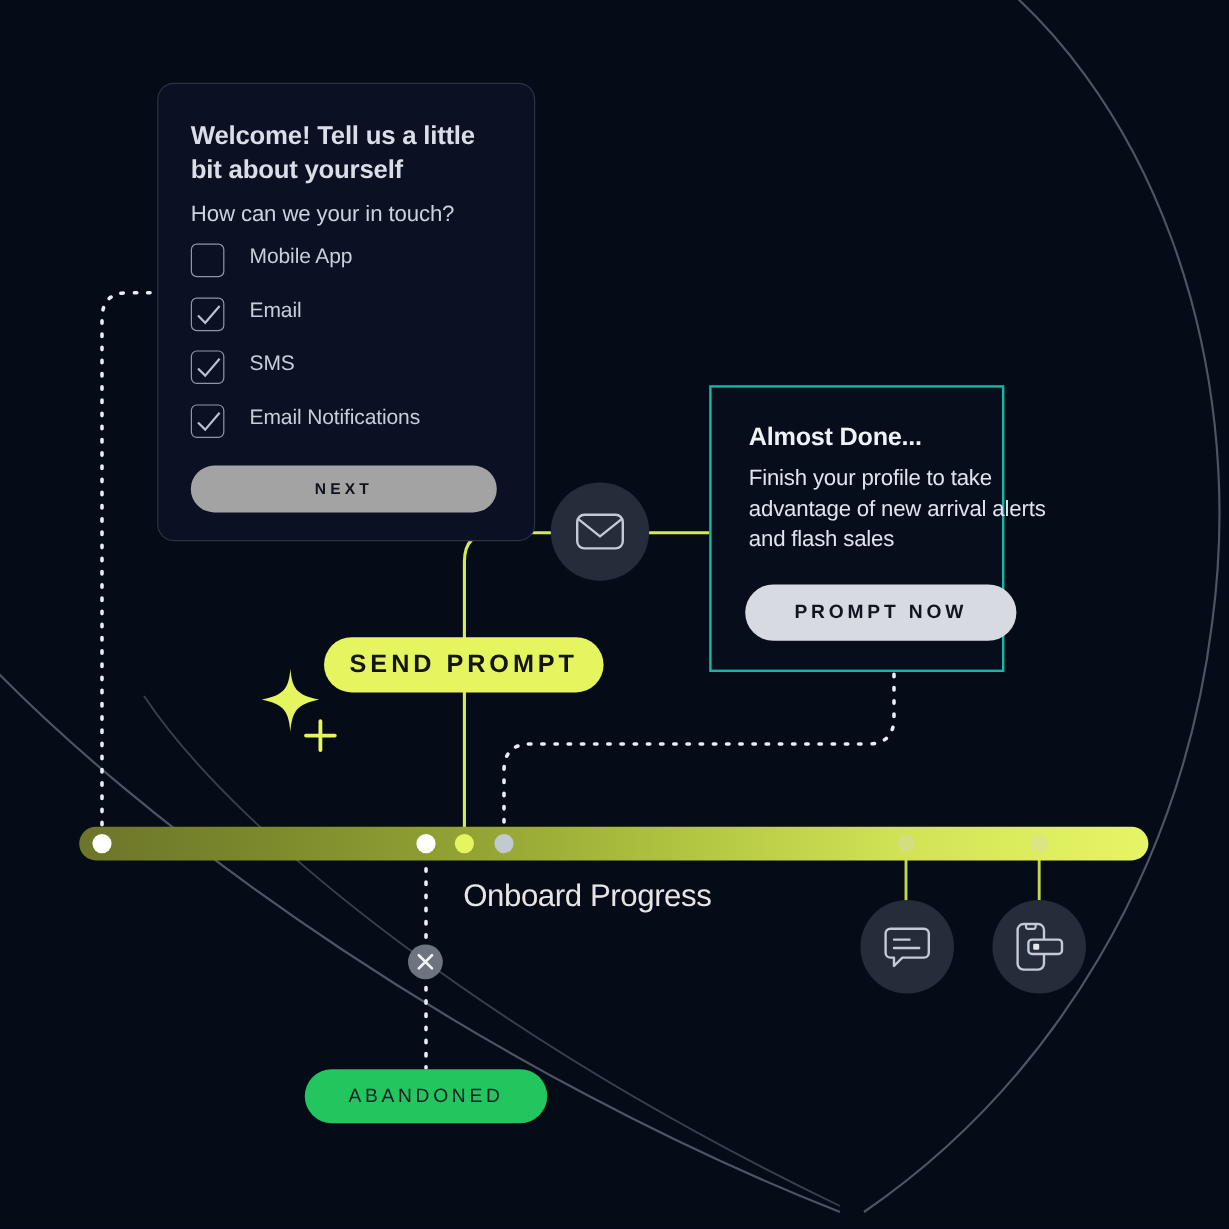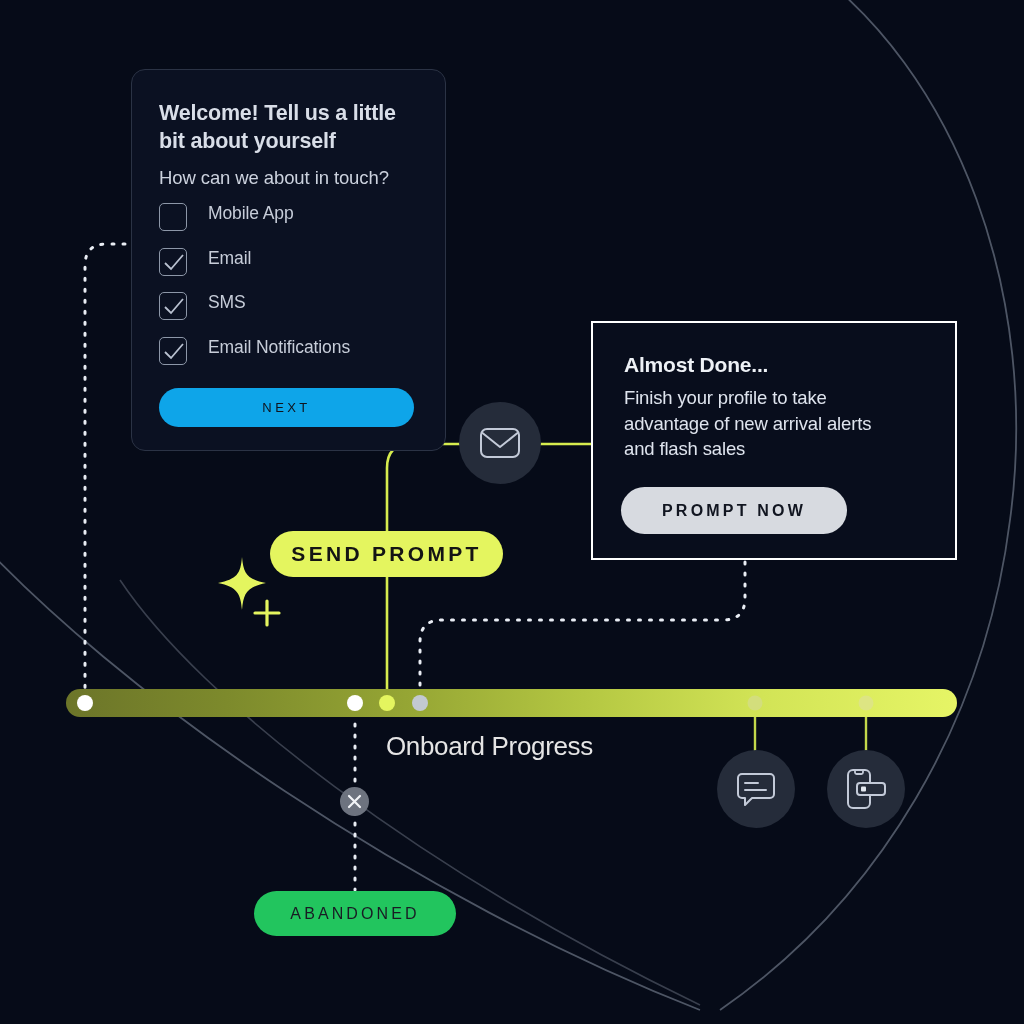--- a/index.html
+++ b/index.html
@@ -40,31 +40,31 @@
   .opt-row{display:flex;align-items:flex-start;height:44.5px;}
   .cbox{
     width:28px;height:28px;border:1.6px solid #8d97a8;border-radius:5px;
     box-sizing:border-box;position:relative;flex:0 0 auto;
   }
   .cbox svg{position:absolute;left:3px;top:4px;}
   .opt-label{margin-left:21px;color:#c7cdd9;font-size:17.5px;letter-spacing:-0.1px;}
 
   .next-btn{
     position:absolute;left:27px;top:318px;width:255px;height:39px;
-    background:#0ea5e9;border-radius:20px;border:none;
-    display:flex;align-items:center;justify-content:center;
-    color:#10131c;font-size:13px;font-weight:normal;letter-spacing:3.4px;
+    background:#a3a3a3;border-radius:20px;border:none;
+    display:flex;align-items:center;justify-content:center;
+    color:#10131c;font-size:13px;font-weight:bold;letter-spacing:3.4px;
     font-family:"Liberation Sans", sans-serif;
   }
 
   
   .almost-card{
-    position:absolute;left:591px;top:321px;width:366px;height:239px;
+    position:absolute;left:591px;top:321px;width:246px;height:239px;
     background:#080d1c;
-    border:2px solid #ffffff;
+    border:2px solid #14b8a6;
     box-sizing:border-box;
     z-index:6;
   }
   .almost-title{
     position:absolute;left:31px;top:30px;
     color:#eef1f6;font-size:21px;font-weight:bold;letter-spacing:-0.2px;
   }
   .almost-body{
     position:absolute;left:31px;top:62px;width:250px;
     color:#dfe4ee;font-size:18.5px;line-height:1.39;letter-spacing:-0.15px;
@@ -164,21 +164,21 @@
     <circle cx="85" cy="703" r="8" fill="#ffffff"></circle>
     <circle cx="355" cy="703" r="8" fill="#ffffff"></circle>
     <circle cx="387" cy="703" r="8" fill="#e4f55f"></circle>
     <circle cx="420" cy="703" r="8" fill="#c3c9d1"></circle>
     <circle cx="755" cy="703" r="7.5" fill="#d3de7c"></circle>
     <circle cx="866" cy="703" r="7.5" fill="#dde583"></circle>
   </svg>
 
   <div class="welcome-card">
     <div class="welcome-title">Welcome! Tell us a little bit about yourself</div>
-    <div class="welcome-sub">How can we about in touch?</div>
+    <div class="welcome-sub">How can we your in touch?</div>
 
     <div class="opt-list">
       <div class="opt-row">
         <div class="cbox"></div>
         <span class="opt-label">Mobile App</span>
       </div>
       <div class="opt-row">
         <div class="cbox">
           <svg width="22" height="20" viewBox="0 0 22 20">
             <path d="M2 10 L8 16 L20 2" fill="none" stroke="#b9c1d0" stroke-width="1.8"></path>

